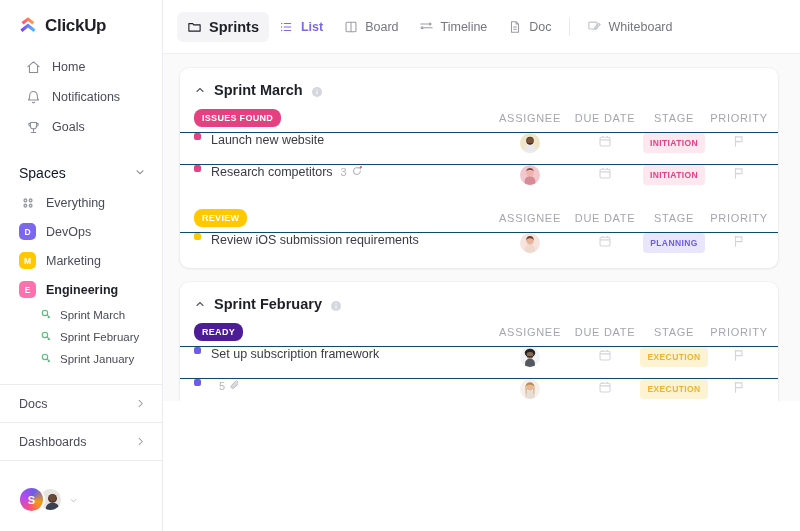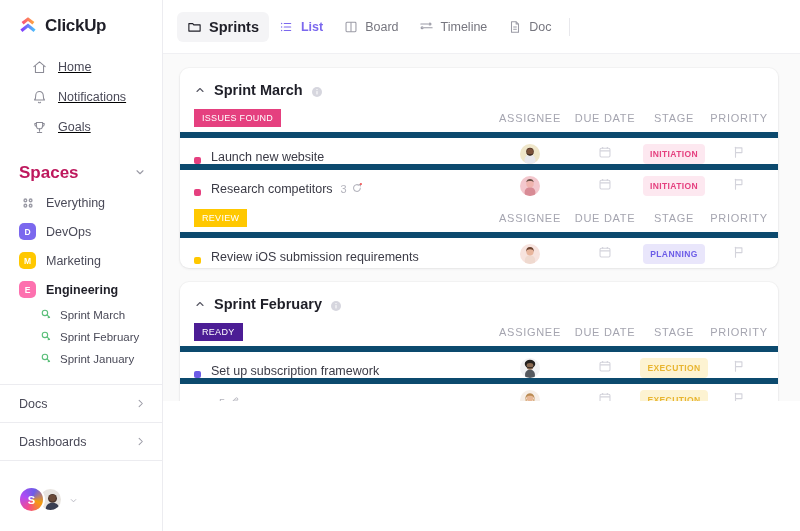--- a/index.html
+++ b/index.html
@@ -33,21 +33,21 @@
     gap: 7px;
     padding: 16px 0 14px 18px;
   }
   .logo-mark { width: 20px; height: 20px; position: relative; display:block; }
   .logo-text {
     font-size: 17px;
     font-weight: bold;
     color: #1f1f28;
     letter-spacing: -0.3px;
   }
-  .nav-list { padding: 2px 0 0 12px; text-decoration: underline; }
+  .nav-list { padding: 2px 0 0 6px; }
   .nav-item {
     display: flex;
     align-items: center;
     gap: 11px;
     height: 30px;
     padding-left: 19px;
     cursor: pointer;
   }
   .nav-item .ico { width: 16px; height: 16px; display:flex; align-items:center; justify-content:center; flex: 0 0 16px;}
   .nav-item .lbl {
@@ -57,23 +57,23 @@
   .section-head {
     display: flex;
     align-items: center;
     justify-content: space-between;
     padding: 0 16px 0 19px;
     height: 30px;
     margin-top: 16px;
     cursor: pointer;
   }
   .section-head .title {
-    font-size: 17px;
-    font-weight: bold;
-    color: #be185d;
+    font-size: 14px;
+    font-weight: normal;
+    color: #0f172a;
   }
   .space-item {
     display: flex;
     align-items: center;
     gap: 10px;
     height: 29px;
     padding-left: 19px;
     cursor: pointer;
   }
   .space-badge {
@@ -193,25 +193,25 @@
 
   .group-header {
     display: flex;
     align-items: center;
     height: 28px;
     padding-left: 14px;
     position: relative;
   }
   .status-chip {
     font-size: 9px;
-    font-weight: normal;
+    font-weight: bold;
     color: #ffffff;
     letter-spacing: 0.3px;
     padding: 4px 8px;
-    border-radius: 0;
+    border-radius: 8px;
     text-transform: uppercase;
   }
   .col-heads {
     margin-left: auto;
     display: flex;
     align-items: center;
     padding-right: 8px;
   }
   .col-h {
     font-size: 11px;
@@ -220,24 +220,24 @@
     text-align: center;
     font-weight: normal;
   }
   .c-assignee { width: 80px; }
   .c-due      { width: 70px; }
   .c-stage    { width: 68px; }
   .c-priority { width: 62px; }
 
   .task-row {
     display: flex;
-    align-items: flex-end;
+    align-items: flex-start;
     height: 32px;
     padding-left: 14px;
-    border-top: 6px solid #0c4a6e;
+    border-top: 1px solid #0c4a6e;
     cursor: pointer;
   }
   .task-dot {
     width: 7px; height: 7px; border-radius: 2px;
     flex: 0 0 7px;
     margin-right: 10px;
   }
   .task-name { font-size: 12.5px; color: #3b3b46; white-space: nowrap; }
   .task-meta {
     display: flex; align-items: center; gap: 4px;
@@ -480,20 +480,29 @@
               <path d="M6 3h8l4 4v14H6z"></path>
               <path d="M14 3v4h4"></path>
               <path d="M9 12h6M9 16h6"></path>
             </svg>
         </span>
         <span class="tlbl">Doc</span>
       </div>
 
       <div class="tab-sep"></div>
 
+      <div class="tab">
+        <span class="tab-ico">
+          <svg width="15" height="15" viewBox="0 0 24 24" fill="none" stroke="#c2c2cb" stroke-width="1.8" stroke-linejoin="round">
+              <rect x="3" y="5" width="13" height="11" rx="1.5"></rect>
+              <path d="M14.5 15.5 21 9l-2-2-6.5 6.5-.8 2.8z"></path>
+            </svg>
+        </span>
+        <span class="tlbl">Whiteboard</span>
+      </div>
     </div>
 
     <div class="content">
 
       <div class="card">
         <div class="sprint-head">
           <span class="chev">
             <svg width="12" height="12" viewBox="0 0 24 24" fill="none" stroke="#5a5a66" stroke-width="2.3" stroke-linecap="round" stroke-linejoin="round">
                 <path d="M6 15l6-6 6 6"></path>
               </svg>

